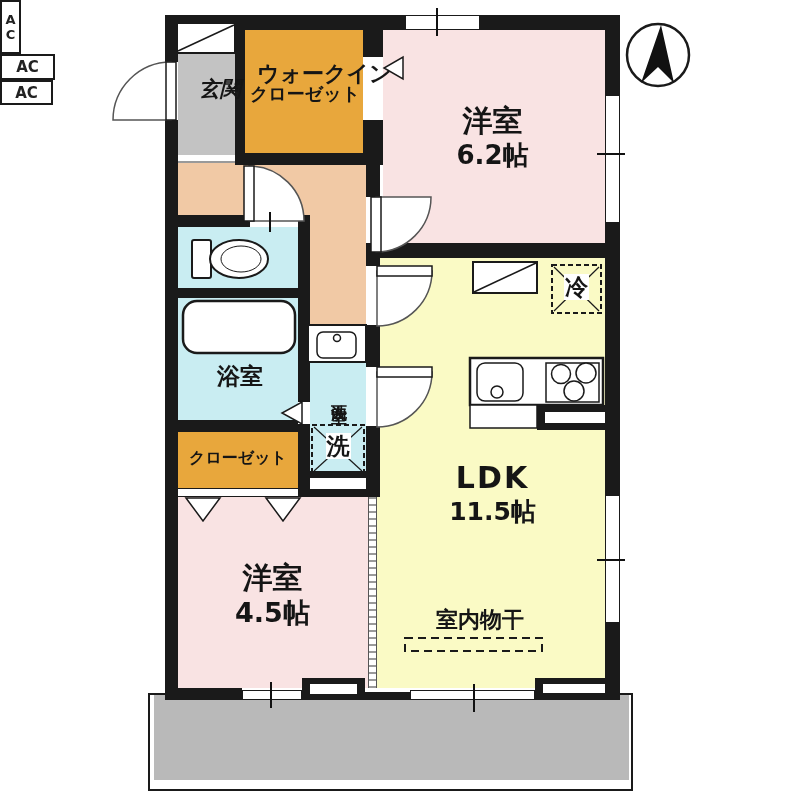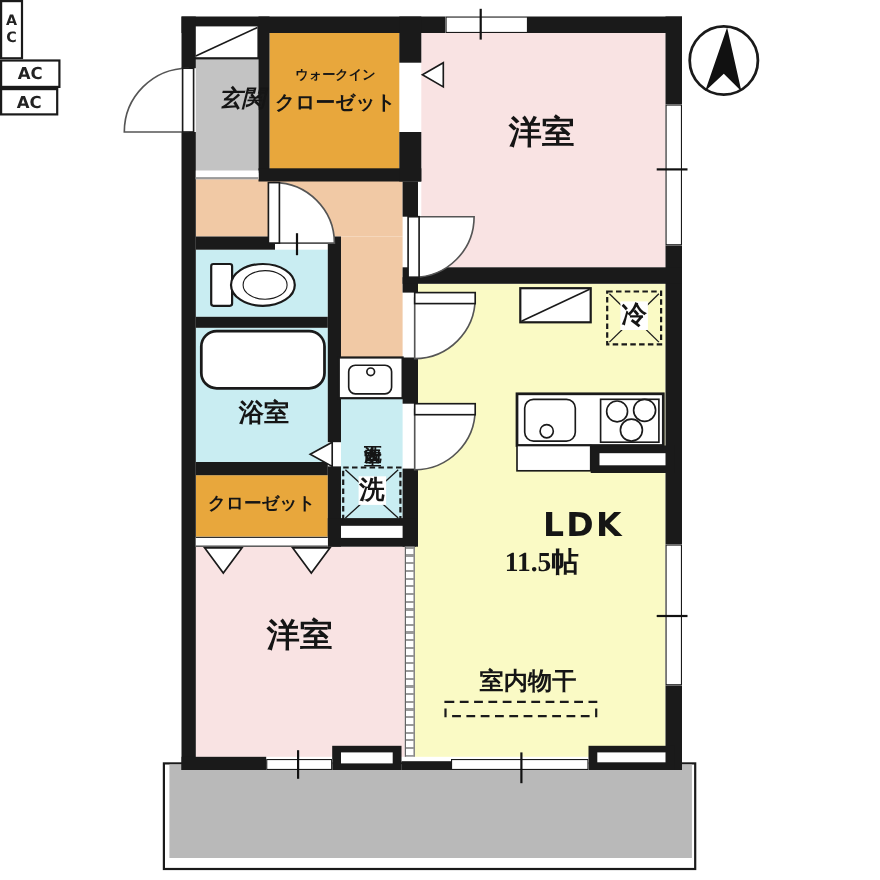--- a/index.html
+++ b/index.html
@@ -176,30 +176,32 @@
       <line x1="437" y1="8" x2="437" y2="36"></line>
       <line x1="597" y1="154" x2="625" y2="154"></line>
       <line x1="597" y1="560" x2="625" y2="560"></line>
       <line x1="271" y1="682" x2="271" y2="708"></line>
       <line x1="474" y1="684" x2="474" y2="712"></line>
       <line x1="270" y1="212" x2="270" y2="232"></line>
     </g>
   </svg>
 
   <div class="lbl" style="left:190px;top:78px;width:60px;font-size:21px;font-style:italic;">玄関</div>
-  <div class="lbl" style="left:240px;top:62px;width:130px;font-size:12px;">ウォークイン</div>
+  <div class="lbl" style="left:257px;top:62px;width:130px;font-size:22px;">ウォークイン</div>
   <div class="lbl" style="left:240px;top:84px;width:130px;font-size:18px;">クローゼット</div>
   <div class="lbl" style="left:420px;top:104px;width:145px;font-size:30px;">洋室</div>
+  <div class="lbl" style="left:420px;top:141px;width:145px;font-size:26px;">6.2帖</div>
   <div class="lbl" style="left:195px;top:364px;width:90px;font-size:23px;">浴室</div>
   <div class="lbl vert" style="left:326px;top:360px;width:22px;height:66px;font-size:16px;letter-spacing:1px;">洗面室</div>
   <div class="lbl" style="left:312px;top:434px;width:52px;font-size:23px;"><span class="halo">洗</span></div>
   <div class="lbl" style="left:552px;top:275px;width:49px;font-size:23px;"><span class="halo">冷</span></div>
   <div class="lbl" style="left:178px;top:449px;width:120px;font-size:16px;">クローゼット</div>
-  <div class="lbl" style="left:442px;top:461px;width:125px;font-size:30px;letter-spacing:2px;text-align:right;">LDK</div>
-  <div class="lbl" style="left:430px;top:498px;width:125px;font-size:25px;font-family:Liberation Serif, serif;">11.5帖</div>
+  <div class="lbl" style="left:430px;top:461px;width:125px;font-size:30px;letter-spacing:2px;">LDK</div>
+  <div class="lbl" style="left:430px;top:498px;width:125px;font-size:25px;">11.5帖</div>
   <div class="lbl" style="left:420px;top:608px;width:120px;font-size:22px;">室内物干</div>
   <div class="lbl" style="left:200px;top:561px;width:145px;font-size:30px;">洋室</div>
+  <div class="lbl" style="left:200px;top:598px;width:145px;font-size:27px;">4.5帖</div>
 
   <div class="badge vert" style="left:578px;top:30px;width:21px;height:54px;font-size:13px;writing-mode:vertical-rl;text-orientation:upright;">AC</div>
   <div class="badge" style="left:547px;top:654px;width:55px;height:26px;font-size:15px;">AC</div>
   <div class="badge" style="left:180px;top:664px;width:53px;height:25px;font-size:15px;">AC</div>
 
 </div>
 
 </body></html>

